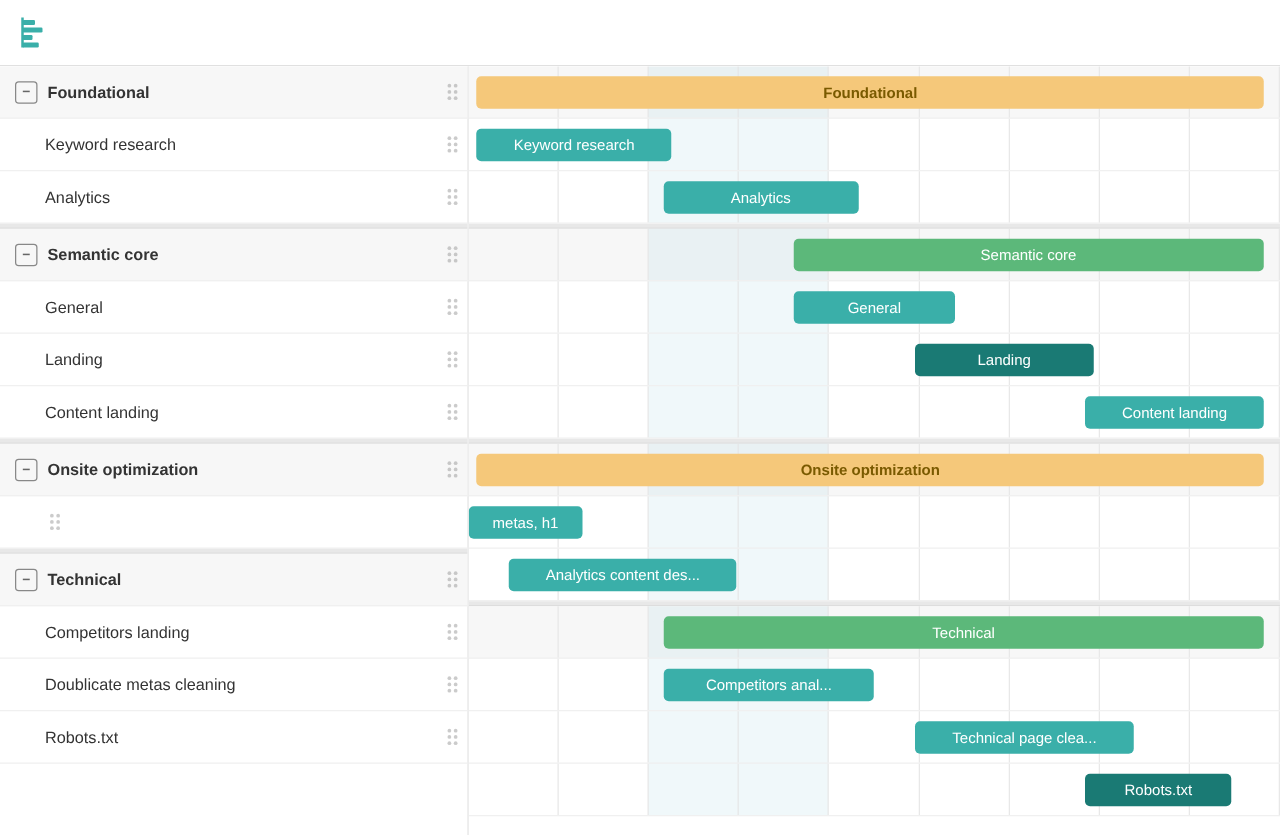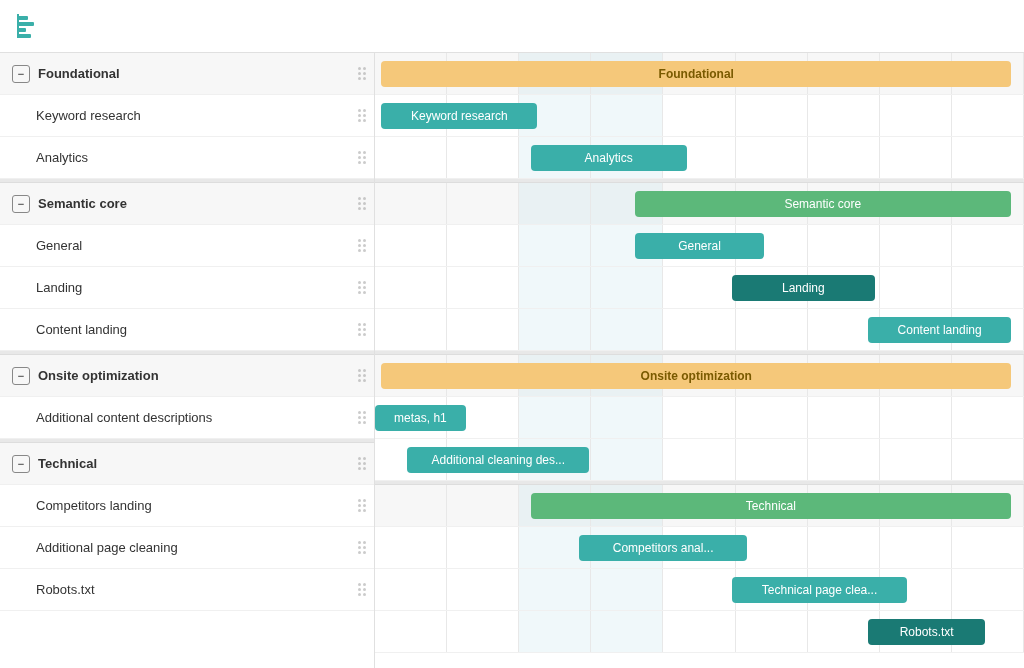--- a/index.html
+++ b/index.html
@@ -152,21 +152,20 @@
       <span class="row-label bold">Onsite optimization</span>
       <div class="drag-dots">
             <span></span>
             <span></span>
             <span></span>
           </div>
     </div>
 
 
       <div class="sidebar-row child">
-        <span class="row-label">Additional content descriptions</span>
         <div class="drag-dots">
             <span></span>
             <span></span>
             <span></span>
           </div>
       </div>
     <div class="section-sep"></div>
     <div class="sidebar-row group-header">
       <div class="collapse-icon">−</div>
       <span class="row-label bold">Technical</span>
@@ -180,21 +179,21 @@
       <div class="sidebar-row child">
         <span class="row-label">Competitors landing</span>
         <div class="drag-dots">
             <span></span>
             <span></span>
             <span></span>
           </div>
       </div>
 
       <div class="sidebar-row child">
-        <span class="row-label">Additional page cleaning</span>
+        <span class="row-label">Doublicate metas cleaning</span>
         <div class="drag-dots">
             <span></span>
             <span></span>
             <span></span>
           </div>
       </div>
 
       <div class="sidebar-row child">
         <span class="row-label">Robots.txt</span>
         <div class="drag-dots">
@@ -385,21 +384,21 @@
               <div class="gantt-col highlighted"></div>
               <div class="gantt-col highlighted"></div>
               <div class="gantt-col"></div>
               <div class="gantt-col"></div>
               <div class="gantt-col"></div>
               <div class="gantt-col"></div>
               <div class="gantt-col"></div>
             </div>
         <div class="gantt-bar-container">
           <div class="bar bar-teal" style="left:5%;width:28%;">
-            Additional cleaning des...
+            Analytics content des...
           </div>
         </div>
       </div>
     <div class="gantt-section-sep"></div>
     <div class="gantt-row group-header-row">
       <div class="gantt-grid">
               <div class="gantt-col"></div>
               <div class="gantt-col"></div>
               <div class="gantt-col highlighted"></div>
               <div class="gantt-col highlighted"></div>
@@ -422,21 +421,21 @@
               <div class="gantt-col"></div>
               <div class="gantt-col highlighted"></div>
               <div class="gantt-col highlighted"></div>
               <div class="gantt-col"></div>
               <div class="gantt-col"></div>
               <div class="gantt-col"></div>
               <div class="gantt-col"></div>
               <div class="gantt-col"></div>
             </div>
         <div class="gantt-bar-container">
-          <div class="bar bar-teal" style="left:24%;width:26%;margin-left:48px;">
+          <div class="bar bar-teal" style="left:24%;width:26%;">
             Competitors anal...
           </div>
         </div>
       </div>
 
       <div class="gantt-row">
         <div class="gantt-grid">
               <div class="gantt-col"></div>
               <div class="gantt-col"></div>
               <div class="gantt-col highlighted"></div>

